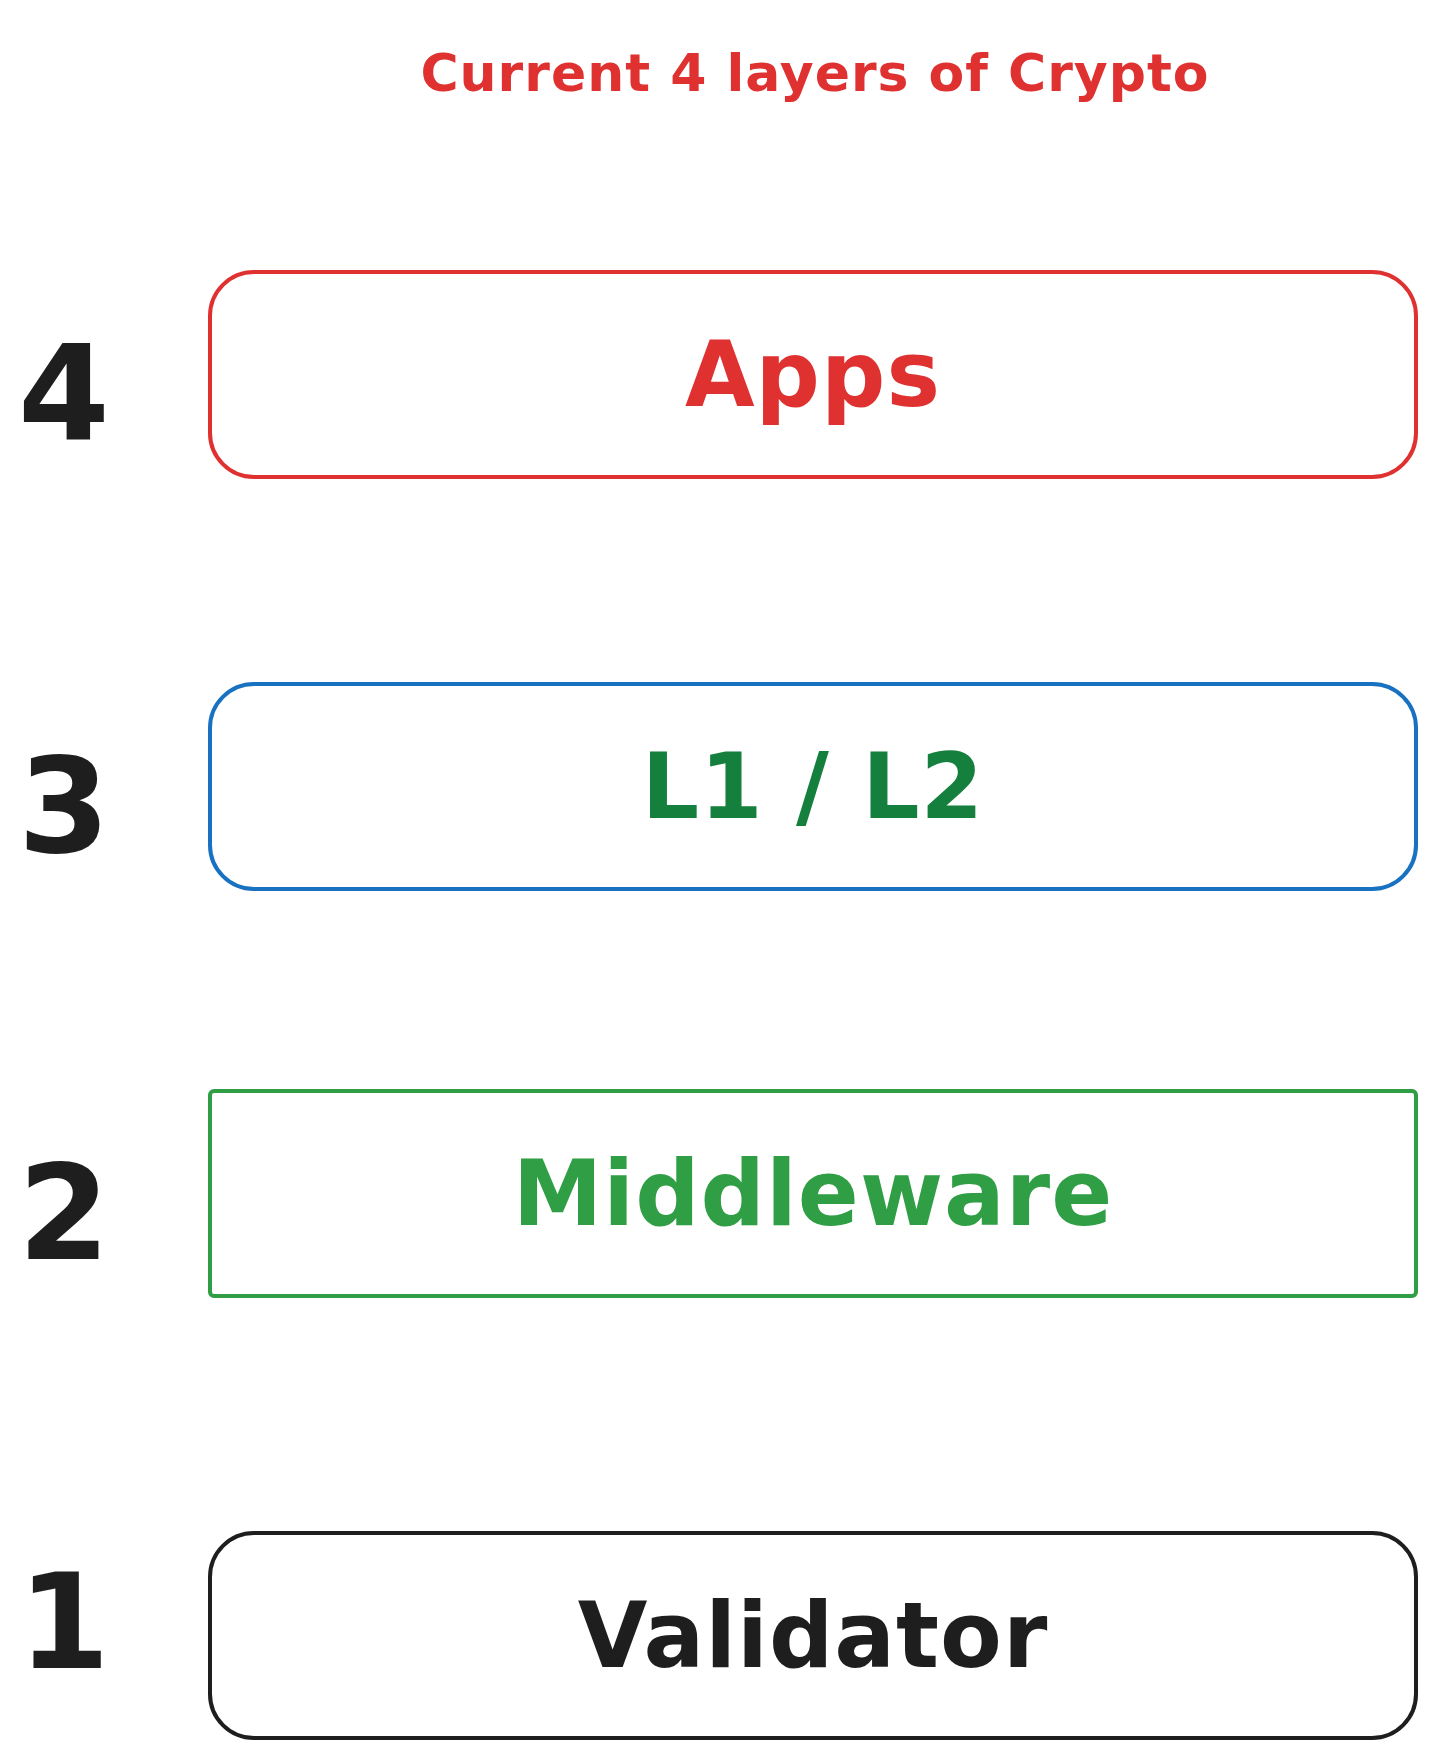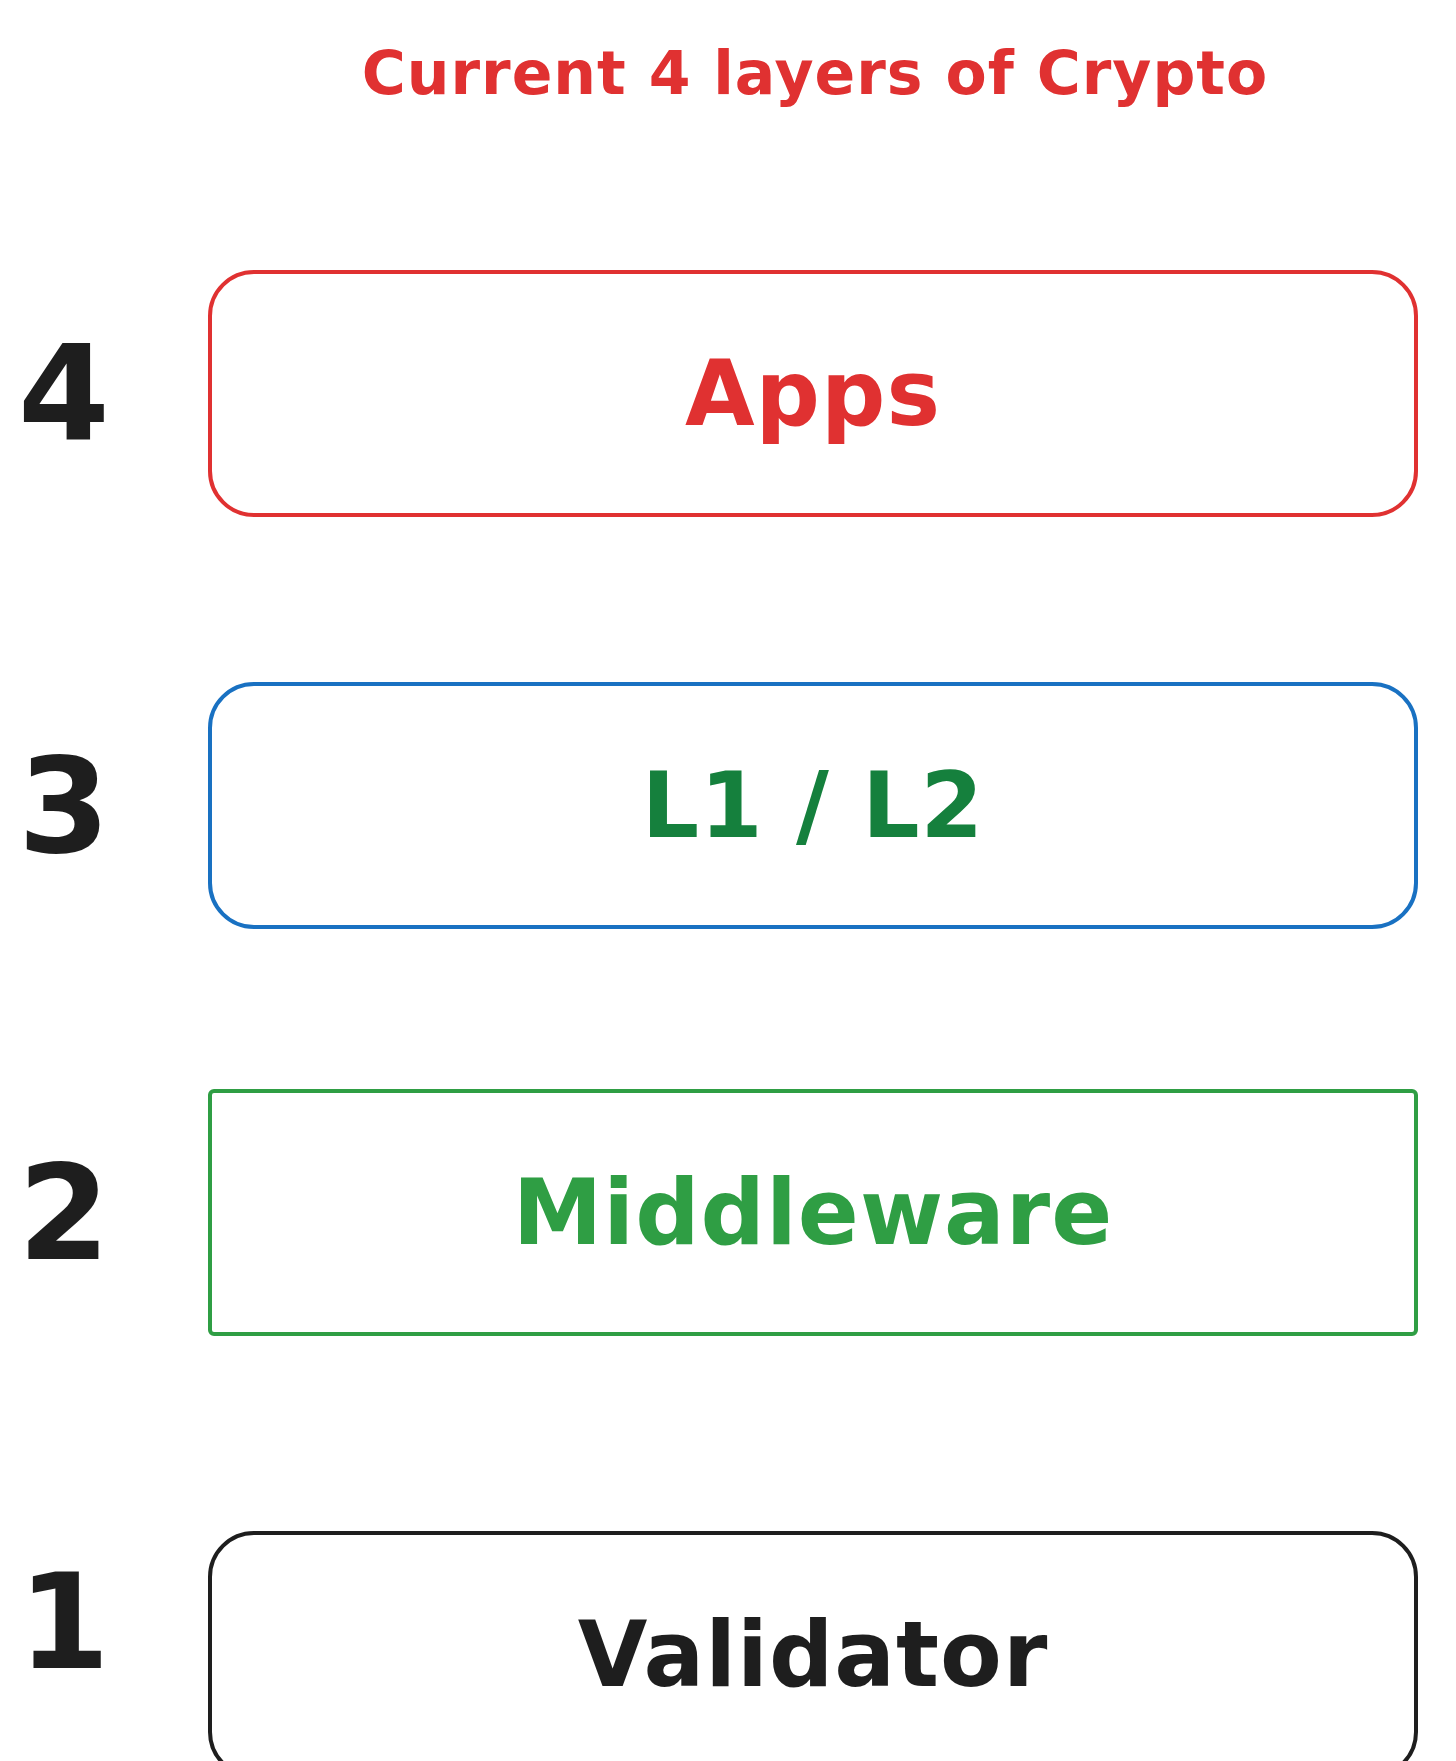--- a/index.html
+++ b/index.html
@@ -14,42 +14,42 @@
     background: #ffffff;
     overflow: hidden;
     font-family: "DejaVu Sans", sans-serif;
   }
   .title {
     position: absolute;
     top: 18px;
     left: 180px;
     width: 1270px;
     text-align: center;
-    font-size: 60px;
+    font-size: 52px;
     line-height: 110px;
     font-weight: 700;
     letter-spacing: 1px;
     white-space: nowrap;
   }
   .layer-num {
     position: absolute;
     left: 0px;
     width: 128px;
     height: 247px;
     display: flex;
     align-items: center;
     justify-content: center;
     font-size: 132px;
     font-weight: 700;
   }
   .layer-box {
     position: absolute;
     left: 208px;
     width: 1210px;
-    height: 247px;
+    height: 209px;
     border: 4px solid #000;
     border-radius: 46px;
     box-sizing: border-box;
     display: flex;
     align-items: center;
     justify-content: center;
     background: #ffffff;
   }
   .layer-label {
     font-size: 90px;

